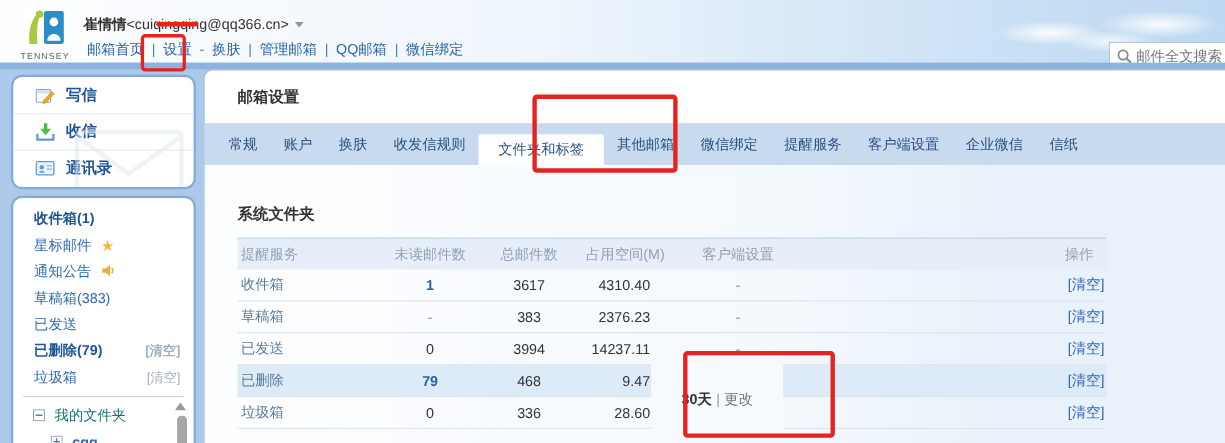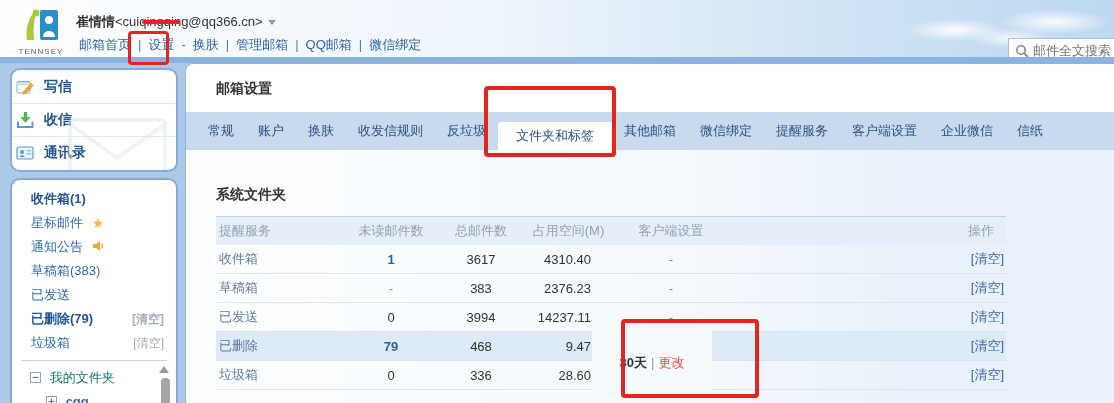--- a/index.html
+++ b/index.html
@@ -38,21 +38,21 @@
   
   .red-box { position:absolute; border:3px solid #e4251f; border-radius:4px; z-index:50; }
   .red-line { position:absolute; background:#e4251f; border-radius:2px; z-index:50; }
   
   .panel {
     position:absolute; left:10px; width:168px; background:#fff;
     border:2px solid #84abd8; border-radius:10px;
   }
   .panel.actions { top:68px; height:104px; overflow:hidden; }
   .panel.folders { top:178px; height:240px; border-radius:10px 10px 0 0; overflow:hidden; padding-top:7px; }
-  .action-item { height:33px; display:flex; align-items:center; padding-left:4px;
+  .action-item { height:33px; display:flex; align-items:center; padding-left:20px;
     font-size:14px; font-weight:bold; color:#1f5496; }
   .action-item + .action-item { border-top:1px solid #e0eaf4; }
   .action-item svg { margin-right:10px; }
   .env-mark { position:absolute; right:4px; top:30px; opacity:.5; }
   .folder-item { position:relative; height:24px; line-height:24px; padding-left:19px;
     color:#2f6ab0; font-size:13px; }
   .folder-item.bold { color:#1f5496; font-weight:bold; }
   .folder-item .tail-icon { margin-left:5px; vertical-align:-1px; }
   .folder-item .clear-link { position:absolute; right:12px; color:#a3aeba; font-size:12px; }
   .folder-divider { border-top:1px solid #c9d4e0; margin:5px 9px; }
@@ -92,21 +92,21 @@
   .dim{color:#888;}
   .trow.highlight{background:#ddeaf8;}
   .clear-btn{color:#3a67ad;}
   
   .popup {
     position:absolute; left:592px; top:330px; width:120px; height:65px; z-index:40;
     background:#f7fafd; display:flex; align-items:center; justify-content:center; white-space:nowrap;
   }
   .popup .days{color:#333; font-weight:bold;}
   .popup .psep{color:#8a99ad; margin:0 4px;}
-  .popup .change{color:#ef4444;}
+  .popup .change{color:#737373;}
 </style>
 </head>
 <body>
 
 <div class="topbar">
   <div class="logo">
     <svg width="40" height="36" viewBox="0 0 40 36">
       <rect x="0" y="0" width="40" height="36" fill="#ffffff"></rect>
       <path d="M6 33 C4 18 10 5 17 3 C13 11 12 20 13 33 Z" fill="#a9c93d"></path>
       <circle cx="15" cy="6" r="3.4" fill="#a9c93d"></circle>
@@ -218,21 +218,20 @@
 </div>
 
 <div class="main">
   <div class="main-title">邮箱设置</div>
 
   <div class="tabbar">
     <div class="tab">常规</div>
     <div class="tab">账户</div>
     <div class="tab">换肤</div>
     <div class="tab">收发信规则</div>
-    <div class="tab">反垃圾</div>
     <div class="tab active">文件夹和标签</div>
     <div class="tab">其他邮箱</div>
     <div class="tab">微信绑定</div>
     <div class="tab">提醒服务</div>
     <div class="tab">客户端设置</div>
     <div class="tab">企业微信</div>
     <div class="tab">信纸</div>
   </div>
 
   <div class="content">

